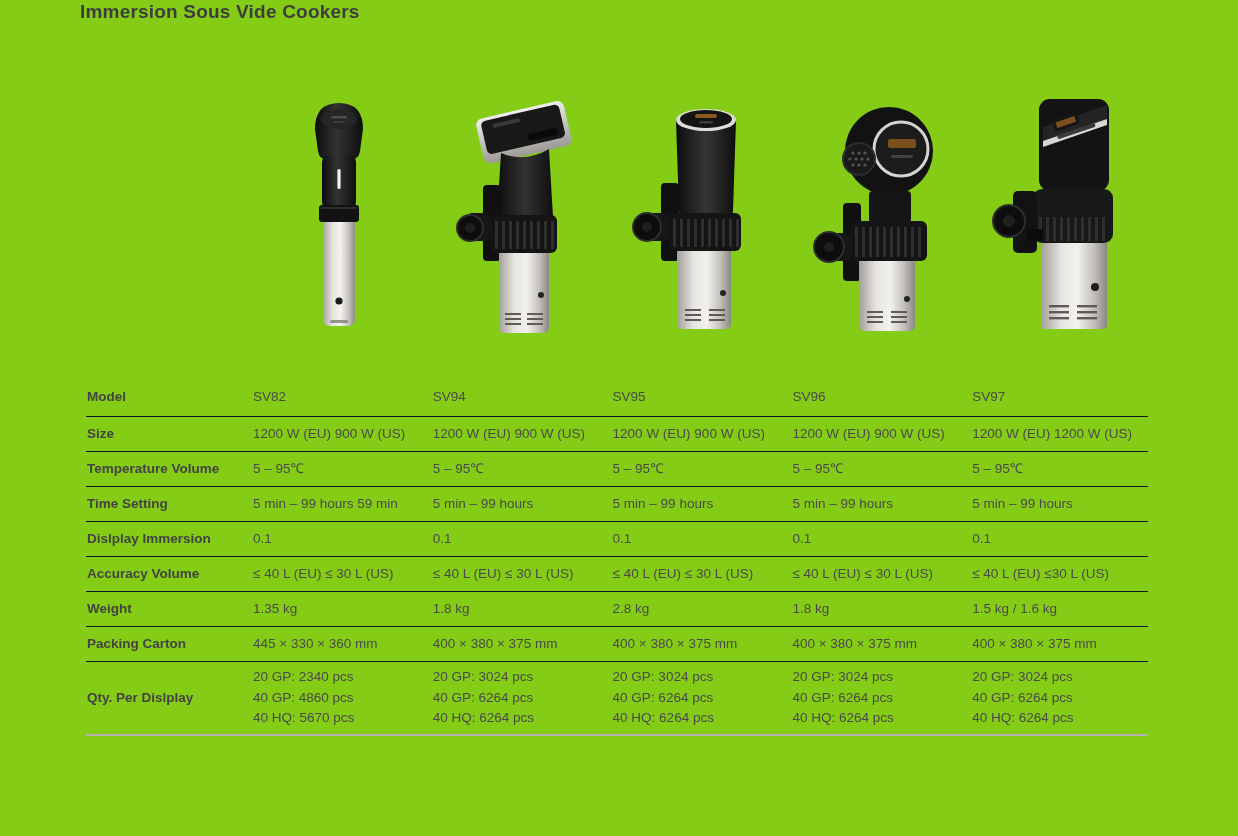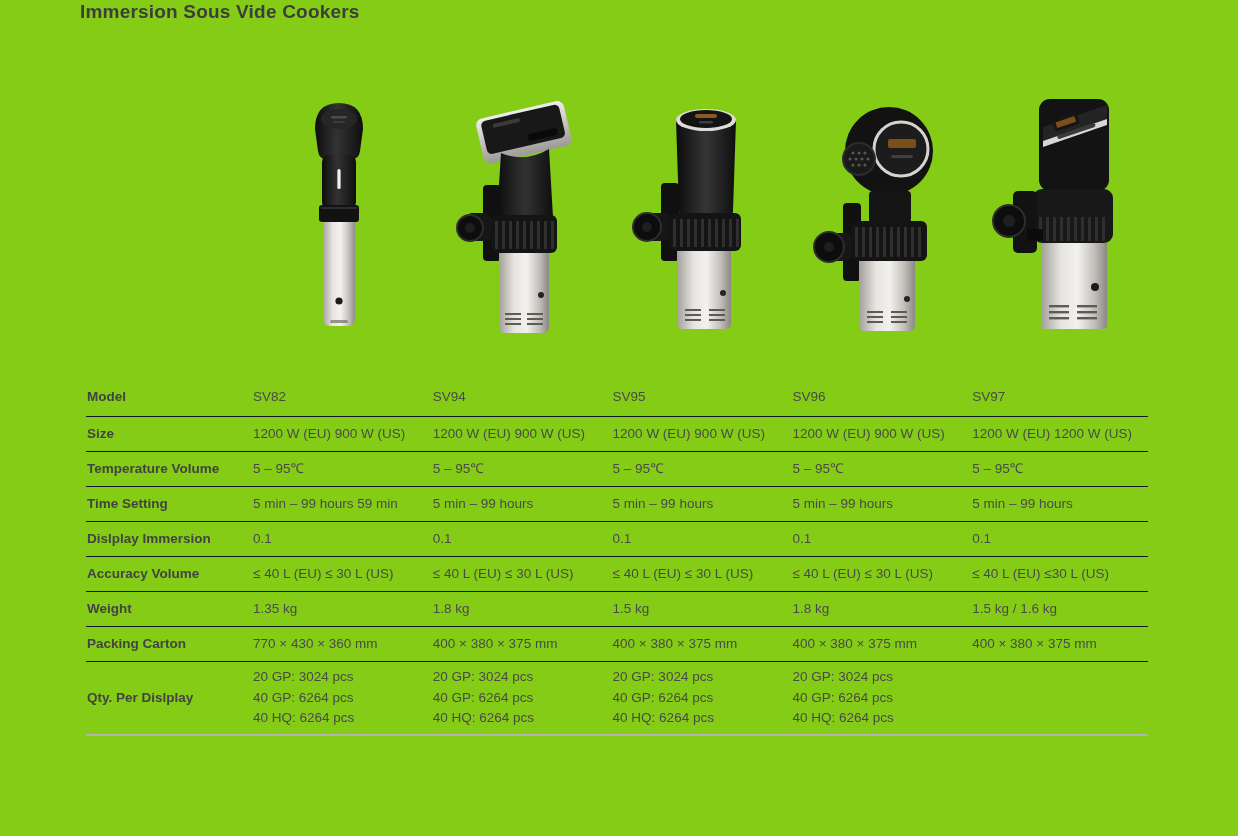--- a/index.html
+++ b/index.html
@@ -353,36 +353,41 @@
       <div class="cell">≤ 40 L (EU) ≤ 30 L (US)</div>
       <div class="cell">≤ 40 L (EU) ≤ 30 L (US)</div>
       <div class="cell">≤ 40 L (EU) ≤30 L (US)</div>
     </div>
 
 
     <div class="t-row">
       <div class="cell label">Weight</div>
       <div class="cell">1.35 kg</div>
       <div class="cell">1.8 kg</div>
-      <div class="cell">1.5 kg</div>
+      <div class="cell">2.8 kg</div>
       <div class="cell">1.8 kg</div>
       <div class="cell">1.5 kg  / 1.6 kg</div>
     </div>
 
     <div class="t-row">
       <div class="cell label">Packing Carton</div>
-      <div class="cell">770 × 430 × 360 mm</div>
+      <div class="cell">445 × 330 × 360 mm</div>
       <div class="cell">400 × 380 × 375 mm</div>
       <div class="cell">400 × 380 × 375 mm</div>
       <div class="cell">400 × 380 × 375 mm</div>
       <div class="cell">400 × 380 × 375 mm</div>
     </div>
 
     <div class="t-row qty-row">
       <div class="cell label">Qty. Per Dislplay</div>
+      <div class="cell">
+        <div class="qline">20 GP: 2340 pcs</div>
+        <div class="qline">40 GP: 4860 pcs</div>
+        <div class="qline">40 HQ: 5670 pcs</div>
+      </div>
       <div class="cell">
         <div class="qline">20 GP: 3024 pcs</div>
         <div class="qline">40 GP: 6264 pcs</div>
         <div class="qline">40 HQ: 6264 pcs</div>
       </div>
       <div class="cell">
         <div class="qline">20 GP: 3024 pcs</div>
         <div class="qline">40 GP: 6264 pcs</div>
         <div class="qline">40 HQ: 6264 pcs</div>
       </div>

